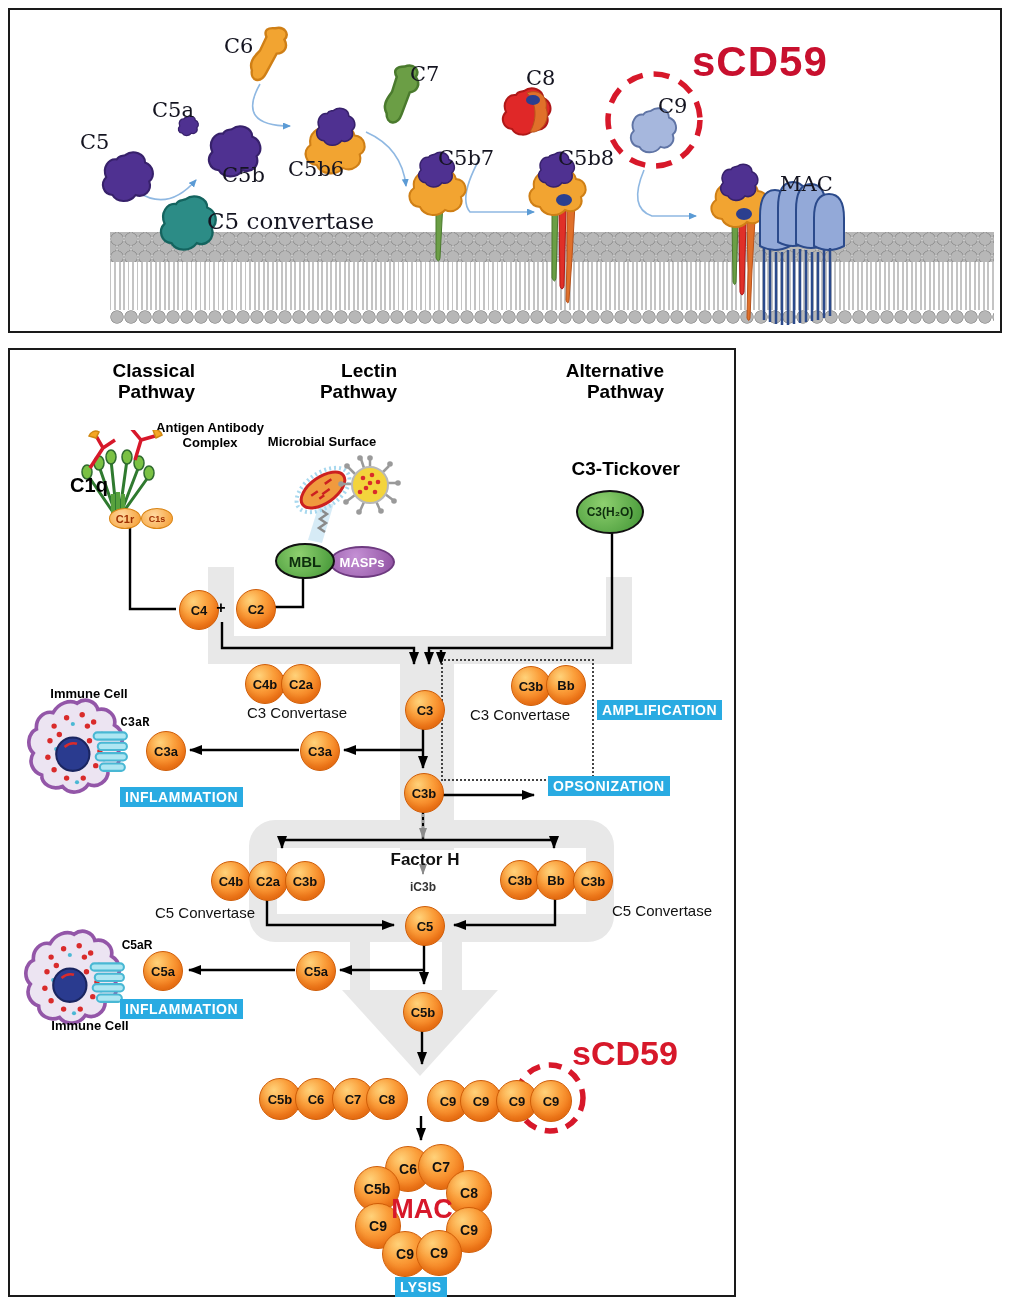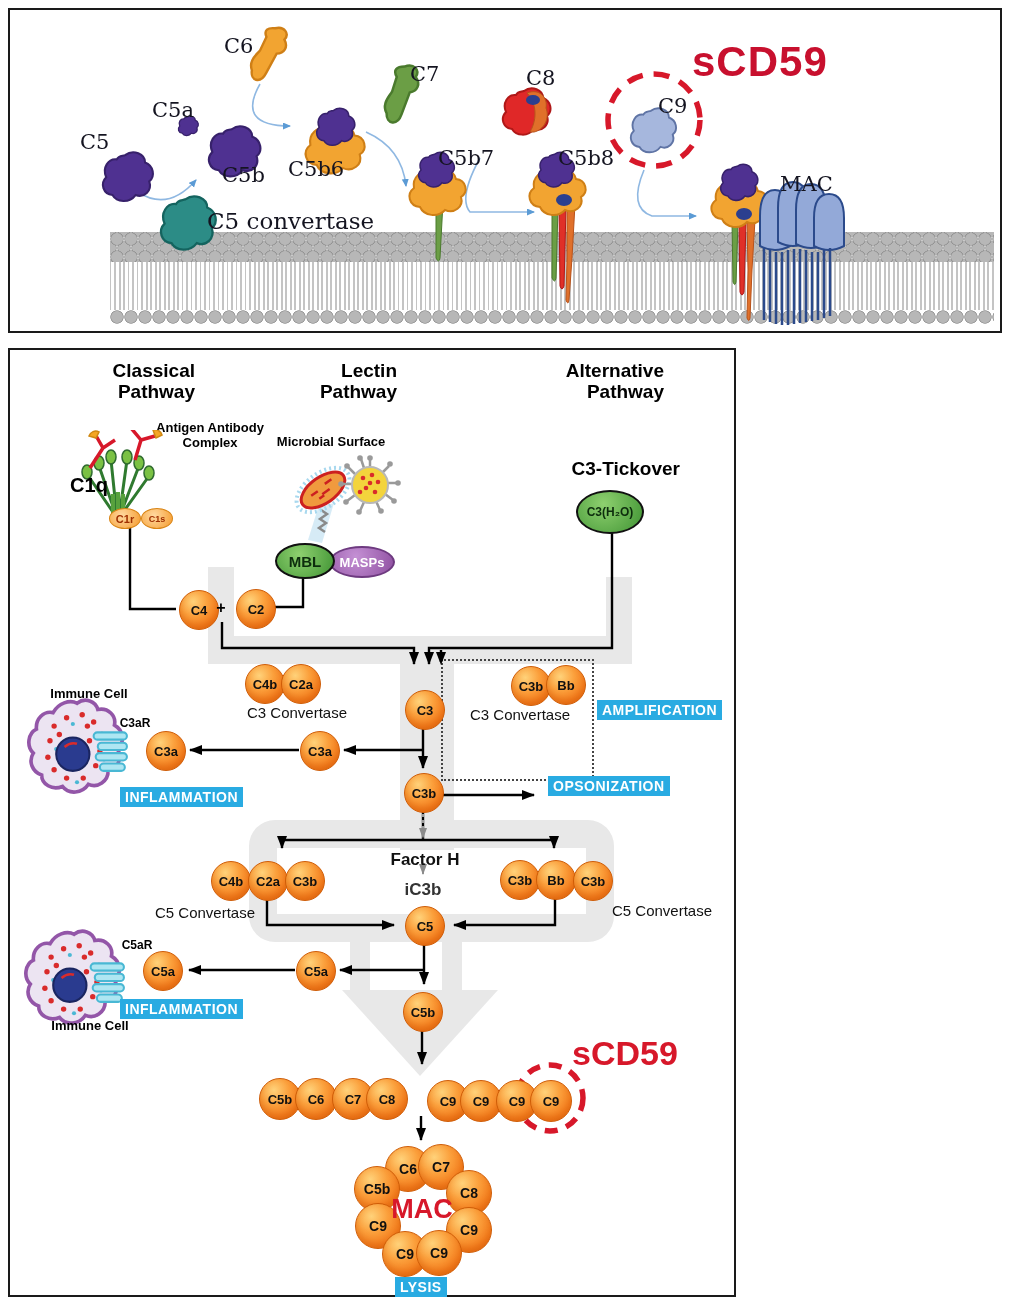--- a/index.html
+++ b/index.html
@@ -221,21 +221,21 @@
       </g>
       <g fill="#f5a623" stroke="#d08812" stroke-width="1.5">
         <path d="M24,6 a7,7 0 0,1 10,-4 l-3,6 z"></path>
           <path d="M88,0 a7,7 0 0,1 9,5 l-6,3 z"></path>
       </g>
     </svg>
     <div class="ann" style="left:55px;top:128px;width:48px;font-size:20px;">C1q</div>
     <div class="oval" style="left:99px;top:158px;width:30px;height:19px;background:radial-gradient(circle at 40% 35%,#ffd9a0,#f59a2c);border:1.5px solid #d98414;font-size:11px;color:#a03000;">C1r</div>
     <div class="oval" style="left:131px;top:158px;width:30px;height:19px;background:radial-gradient(circle at 40% 35%,#ffd9a0,#f59a2c);border:1.5px solid #d98414;font-size:9px;color:#a03000;">C1s</div>
 
-    <div class="ann" style="left:256px;top:84px;width:130px;">Microbial Surface</div>
+    <div class="ann" style="left:247px;top:84px;width:130px;">Microbial Surface</div>
     <svg class="abs" style="left:278px;top:98px;" width="120" height="100" viewBox="0 0 120 100">
       <polygon points="30,60 46,55 34,95 20,92" fill="#cfe8f5" opacity="0.85"></polygon>
       <path d="M33,62 l6,4 l-7,5 l6,4 l-7,5 l6,4" stroke="#8a8a8a" stroke-width="2.5" fill="none"></path>
       <g transform="rotate(-35 35 42)">
         <ellipse cx="35" cy="42" rx="30" ry="17" fill="none" stroke="#a8d8ee" stroke-width="4" stroke-dasharray="2 3"></ellipse>
         <ellipse cx="35" cy="42" rx="25" ry="13" fill="#f09a3e" stroke="#cc2020" stroke-width="3"></ellipse>
         <path d="M22,40 h8 M32,45 h9 M40,38 h8 M27,47 h6" stroke="#cc2020" stroke-width="2.5" fill="none"></path>
       </g>
       <g>
         <g stroke="#9a9a9a" stroke-width="2.5">
@@ -316,28 +316,28 @@
         </g>
       <circle cx="46" cy="55" r="16" fill="#2a3b8f" stroke="#1a2560" stroke-width="2"></circle>
       <path d="M38,48 q6,-5 12,-3" stroke="#d92b2b" stroke-width="2.5" fill="none"></path>
       <g fill="#aee6f2" stroke="#49b8d4" stroke-width="2">
         <rect x="66" y="34" width="32" height="7" rx="3.5"></rect>
           <rect x="70" y="44" width="28" height="7" rx="3.5"></rect>
         <rect x="68" y="54" width="30" height="7" rx="3.5"></rect>
           <rect x="72" y="64" width="24" height="7" rx="3.5"></rect>
       </g>
     </svg>
-    <div class="ann" style="left:100px;top:366px;width:50px;font-size:12px;">C3aR</div>
+    <div class="ann" style="left:100px;top:366px;width:50px;font-size:12px;font-family:Liberation Mono, monospace;">C3aR</div>
     <div class="badge" style="left:110px;top:437px;">INFLAMMATION</div>
 
     <div class="node" style="left:394px;top:423px;">C3b</div>
     <div class="badge" style="left:538px;top:426px;">OPSONIZATION</div>
 
     <div class="conv" style="left:355px;top:500px;width:120px;font-size:17px;font-weight:600;">Factor H</div>
-    <div class="conv" style="left:373px;top:530px;width:80px;font-size:17px;font-weight:bold;color:#333;text-align:center;">iC3b</div>
+    <div class="conv" style="left:373px;top:530px;width:80px;font-size:12px;font-weight:bold;color:#333;text-align:center;">iC3b</div>
 
     <div class="node" style="left:201px;top:511px;">C4b</div>
     <div class="node" style="left:238px;top:511px;">C2a</div>
     <div class="node" style="left:275px;top:511px;">C3b</div>
     <div class="conv" style="left:130px;top:554px;width:130px;">C5 Convertase</div>
     <div class="node" style="left:490px;top:510px;">C3b</div>
     <div class="node" style="left:526px;top:510px;">Bb</div>
     <div class="node" style="left:563px;top:511px;">C3b</div>
     <div class="conv" style="left:592px;top:552px;width:120px;">C5 Convertase</div>
 

